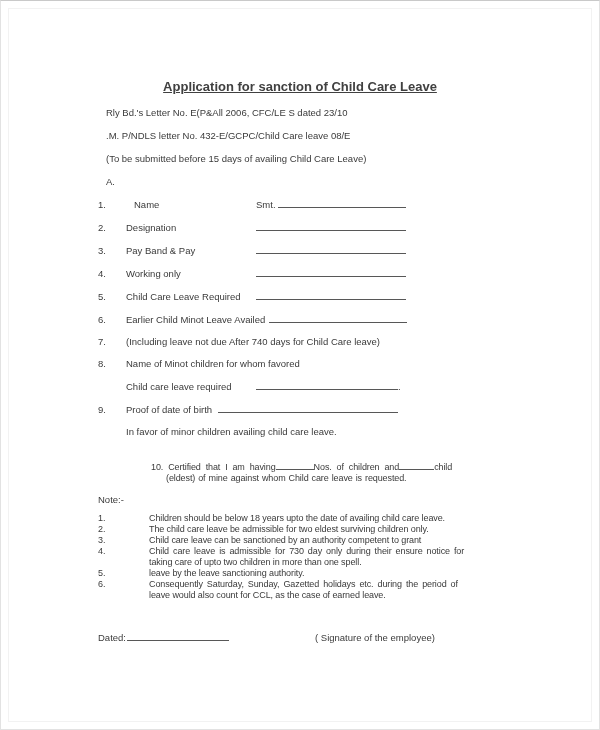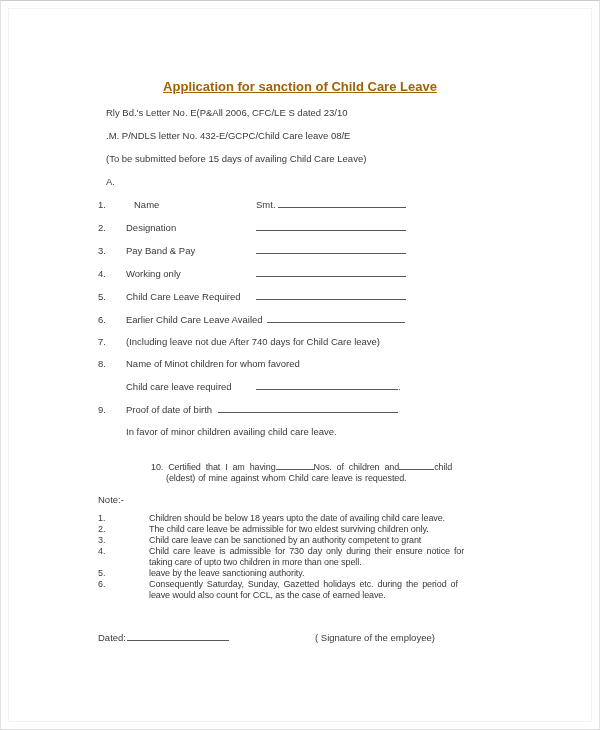--- a/index.html
+++ b/index.html
@@ -17,21 +17,21 @@
   .inner-frame{
     position:absolute;inset:7px;
     border:1px solid #f2f2f2;
     pointer-events:none;
   }
   .title{
     margin-top:78px;
     text-align:center;
     font-size:13px;
     font-weight:bold;
-    color:#a16207;
+    color:#404040;
     text-decoration:underline;
     margin-bottom:13px;
   }
   .content{padding-left:97px;}
   .hline{font-size:9.5px;line-height:12px;margin-bottom:11px;padding-left:8px;}
   .section{margin-bottom:10px;}
   .row{display:flex;align-items:baseline;font-size:9.5px;line-height:12px;margin-bottom:10px;}
   .num{width:28px;flex:none;}
   .lblcol{width:130px;flex:none;box-sizing:border-box;}
   .pad8{padding-left:8px;}
@@ -96,21 +96,21 @@
     </div>
 
     <div class="row">
       <span class="num">5.</span>
       <span class="lblcol">Child Care Leave Required</span>
       <span class="blank w150"></span>
     </div>
 
     <div class="row">
       <span class="num">6.</span>
-      <span class="gap4">Earlier Child Care Leave Availed</span>
+      <span class="gap4">Earlier Child Minot Leave Availed</span>
       <span class="blank w138"></span>
     </div>
 
     <div class="row">
       <span class="num">7.</span>
       <span>(Including leave not due After 740 days for Child Care leave)</span>
     </div>
 
     <div class="row">
       <span class="num">8.</span>

